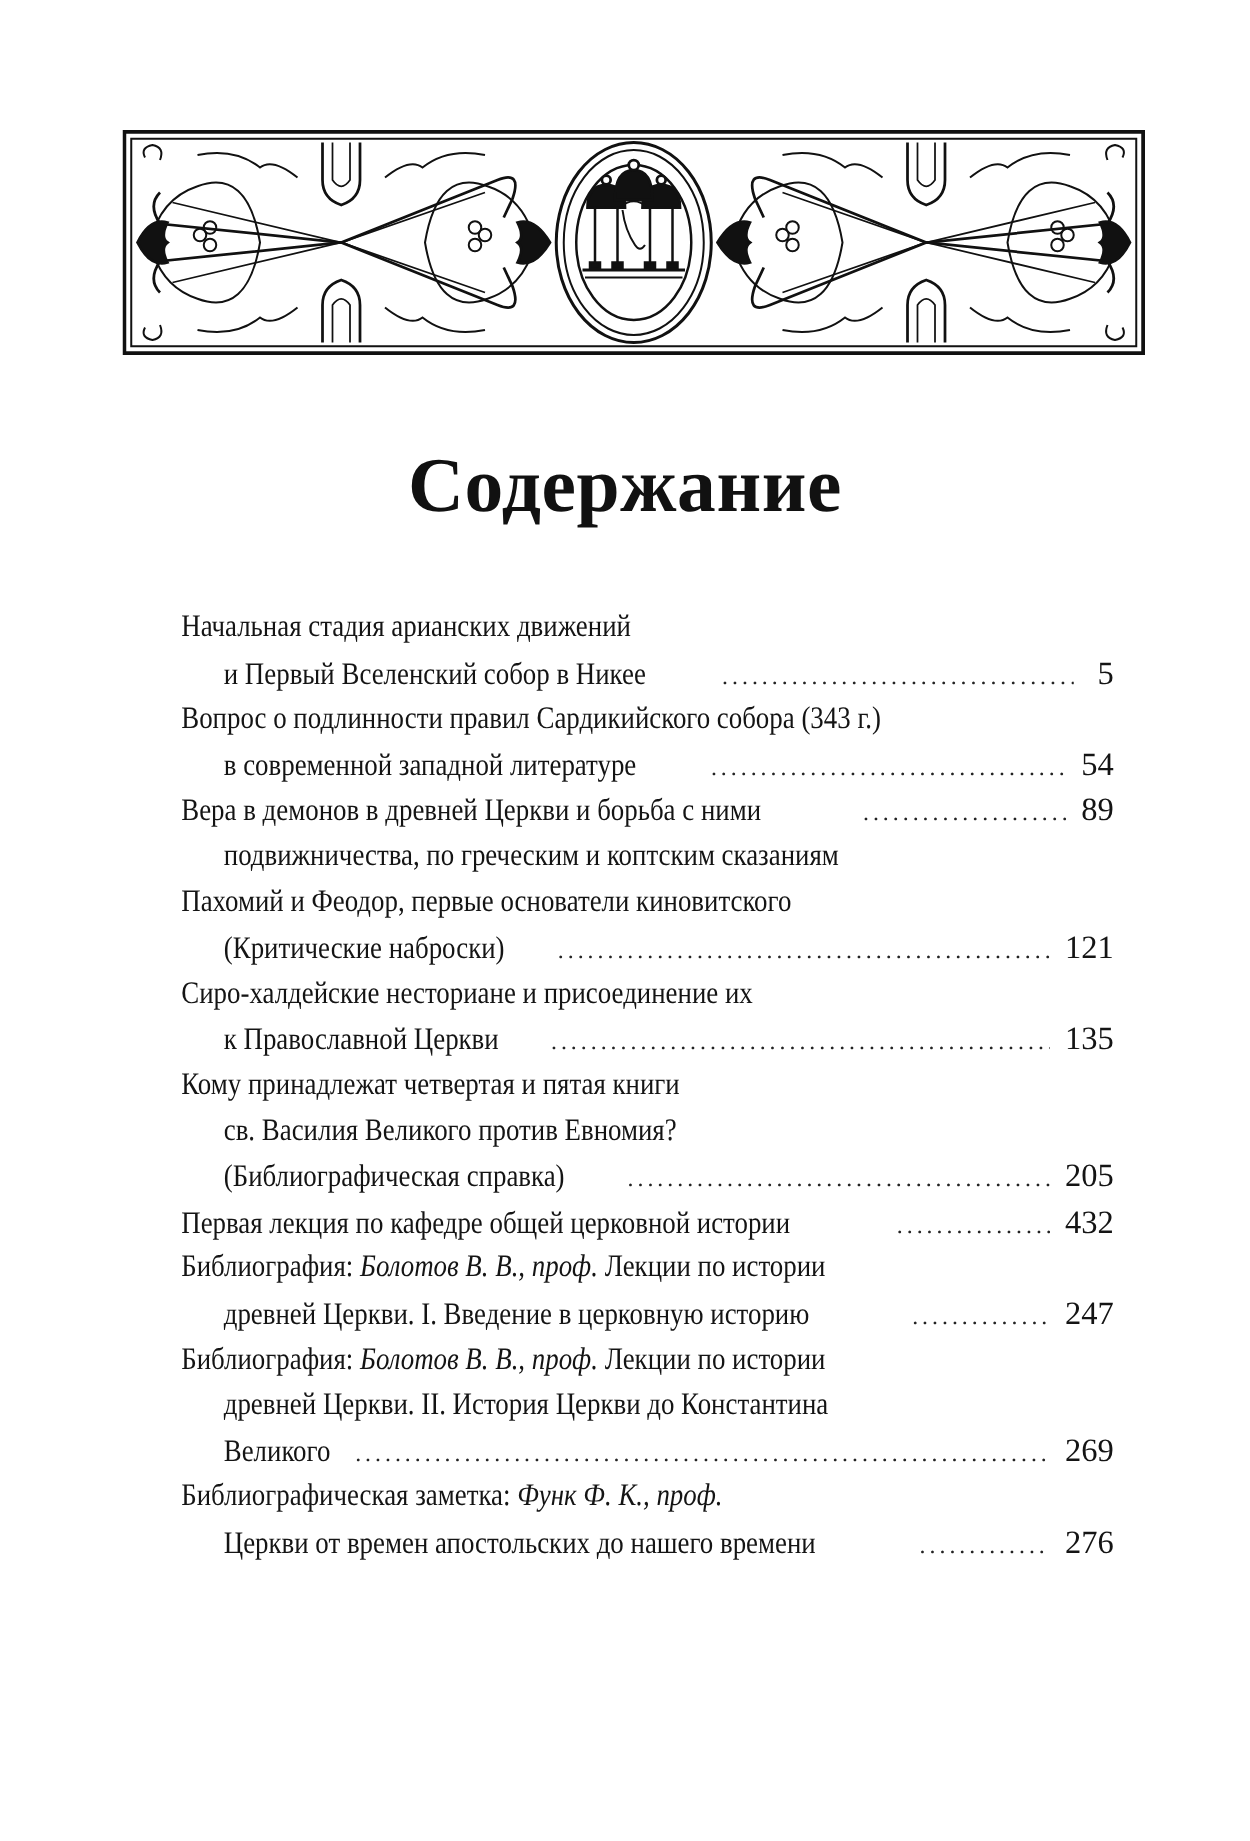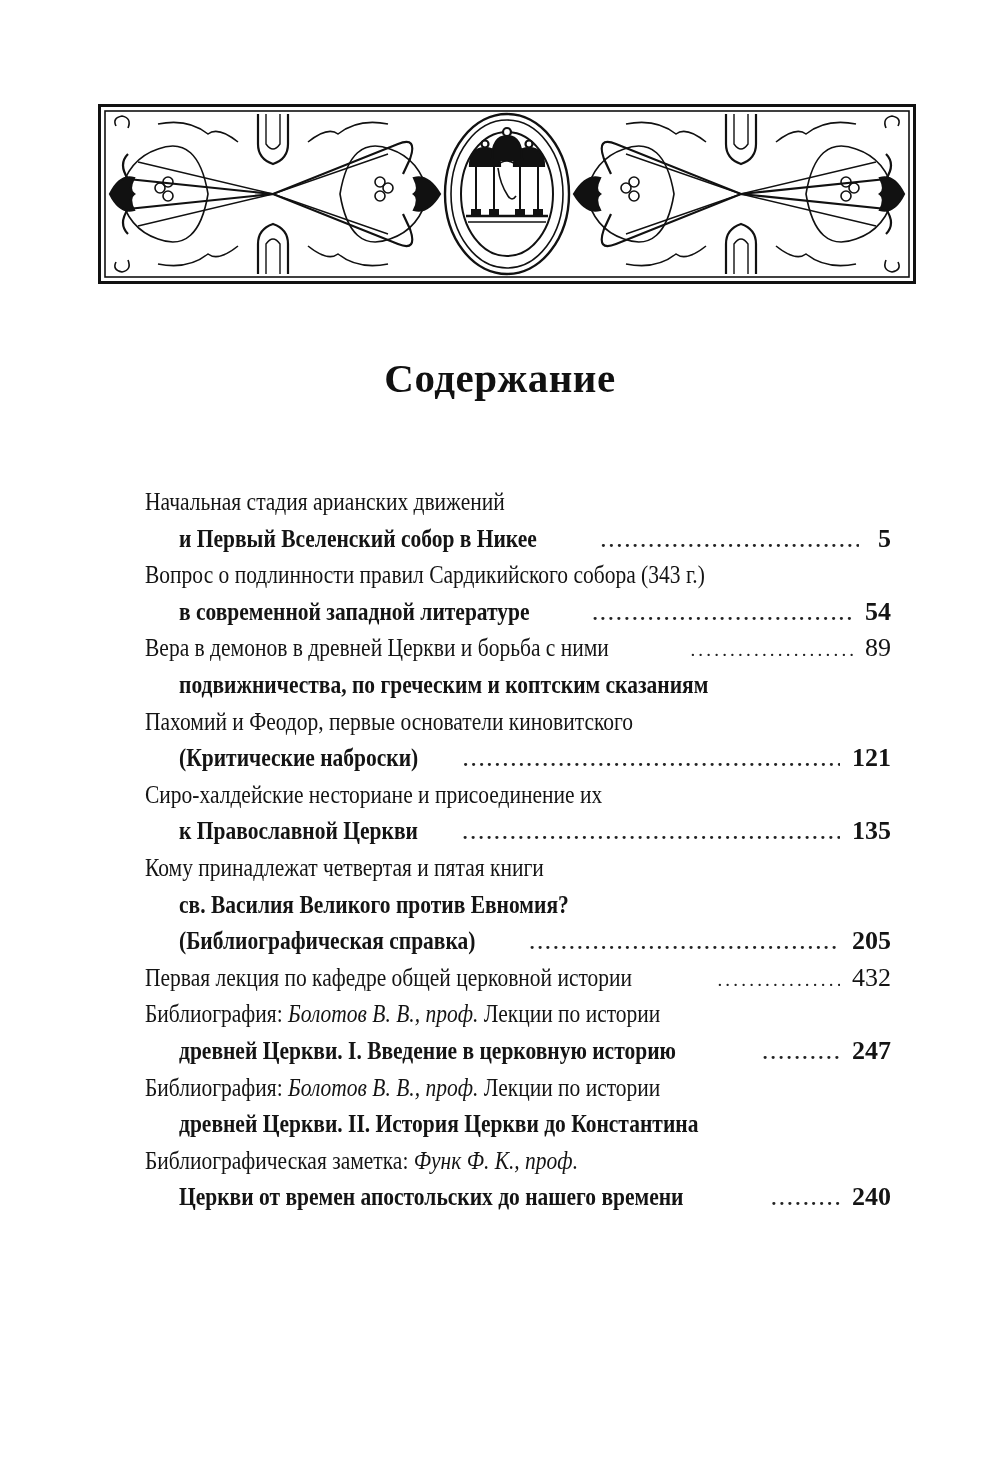--- a/index.html
+++ b/index.html
@@ -16,21 +16,21 @@
     left: 98px; top: 104px;
     width: 818px; height: 180px;
   }
   .ornament svg { width: 100%; height: 100%; display: block; }
 
   .title {
     position: absolute;
     left: 0; width: 1000px;
     top: 354px;
     text-align: center;
-    font-size: 41px;
+    font-size: 62px;
     font-weight: bold;
     letter-spacing: 0.5px;
     color: #111;
   }
 
   .toc {
     position: absolute;
     left: 101px;
     top: 484px;
     width: 790px;
@@ -42,21 +42,21 @@
     font-size: 25px;
     white-space: nowrap;
     transform-origin: left center;
     margin-left: 44px;
   }
   .line .txt {
     display: inline-block;
     transform: scaleX(0.86);
     transform-origin: left center;
   }
-  .line.indent { padding-left: 34px; font-weight: bold; }
+  .line.indent { padding-left: 34px; }
   .line.leader {
     display: flex;
     align-items: baseline;
   }
   .line.leader .txt { flex: none; }
   .dots {
     flex: 1;
     overflow: hidden;
     letter-spacing: 3.2px;
     font-size: 19px;
@@ -253,23 +253,28 @@
     <span class="dots"></span>
     <span class="page">247</span>
   </div>
 
   <div class="line">
     <span class="txt"><span>Библиография: </span><i>Болотов В. В., проф.</i><span> Лекции по истории</span></span>
   </div>
   <div class="line indent">
     <span class="txt">древней Церкви. II. История Церкви до Константина</span>
   </div>
+  <div class="line indent leader">
+    <span class="txt">Великого</span>
+    <span class="dots"></span>
+    <span class="page">269</span>
+  </div>
 
   <div class="line">
     <span class="txt"><span>Библиографическая заметка: </span><i>Функ Ф. К., проф.</i></span>
   </div>
   <div class="line indent leader">
     <span class="txt">Церкви от времен апостольских до нашего времени</span>
     <span class="dots"></span>
-    <span class="page">240</span>
+    <span class="page">276</span>
   </div>
 
 </div>
 
 </body></html>

